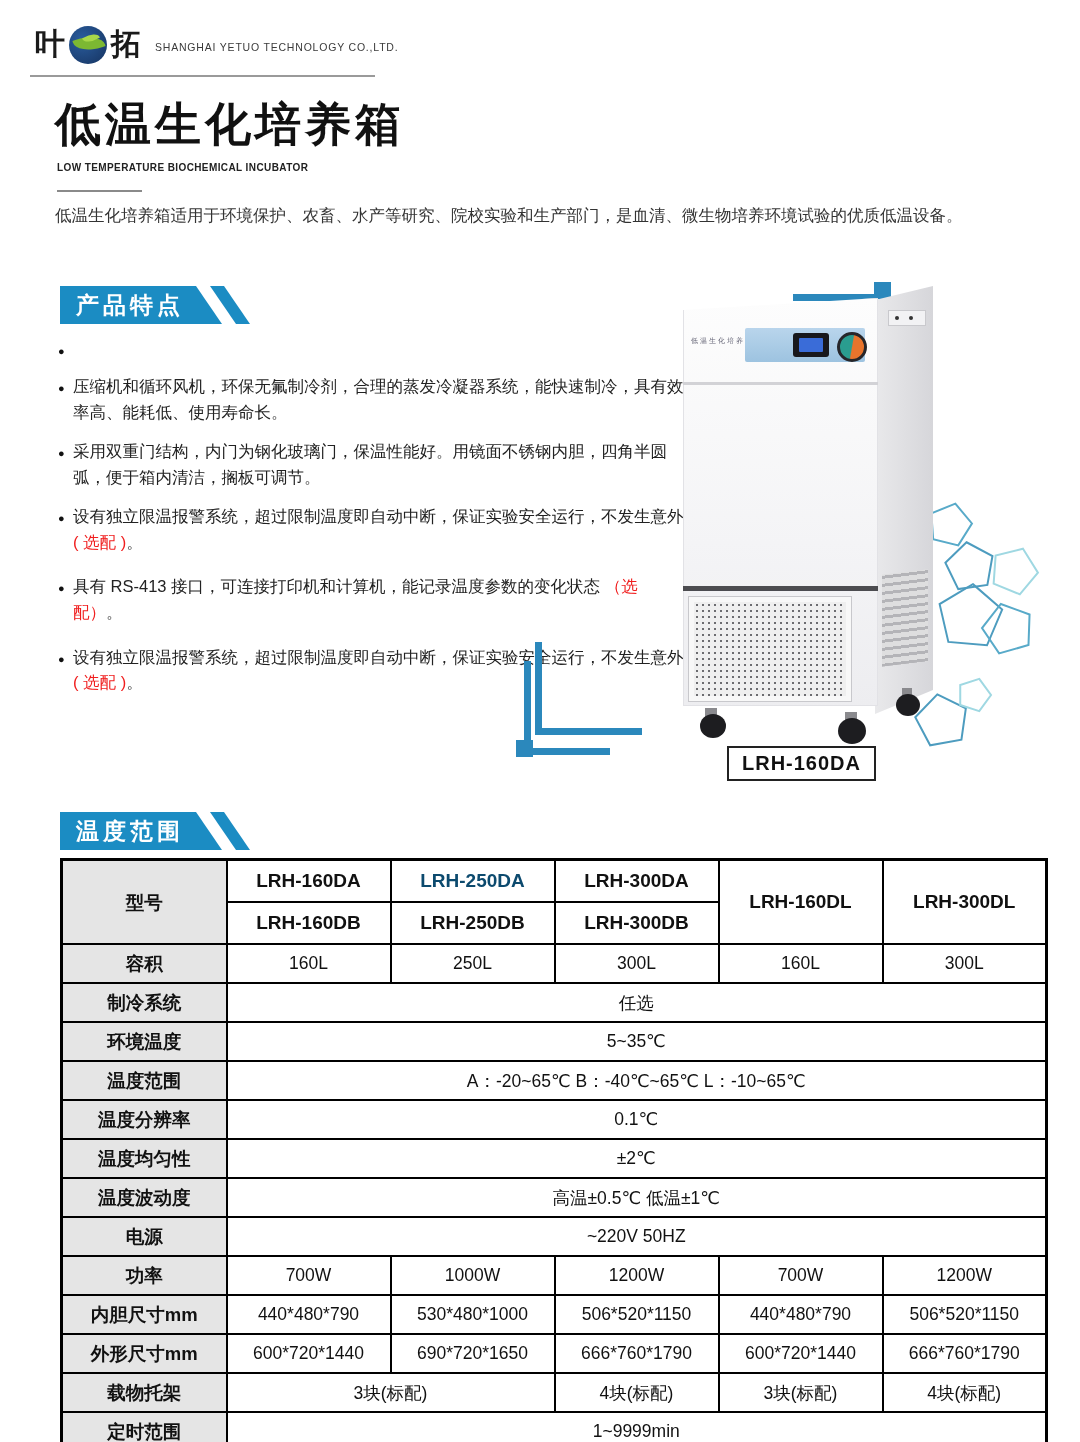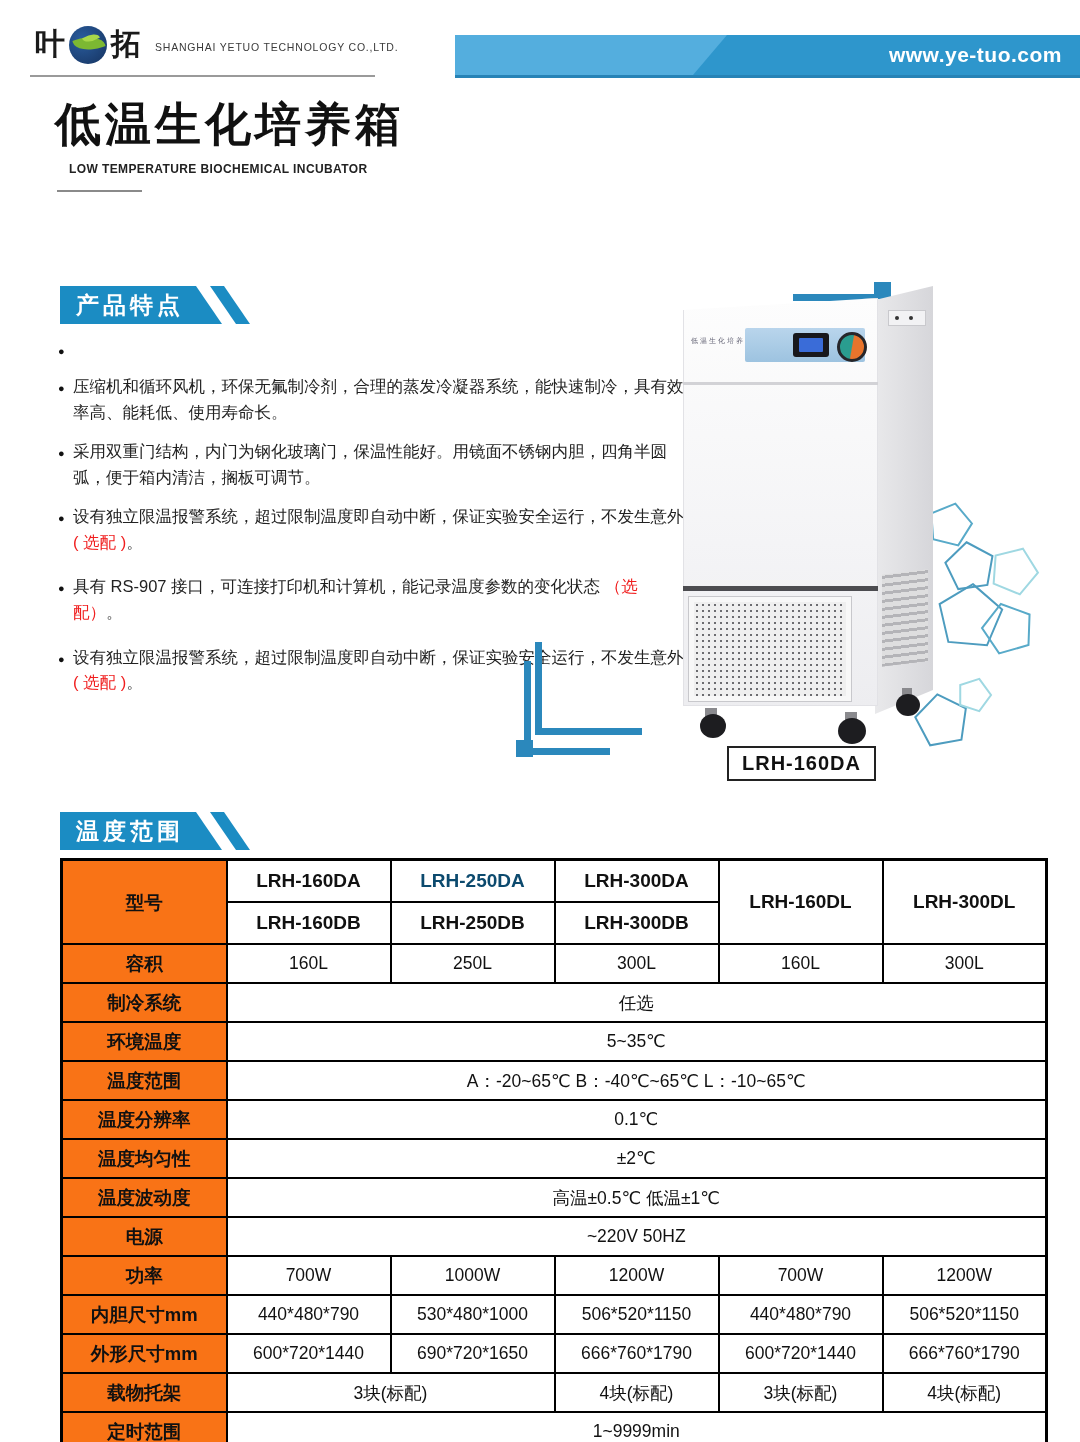--- a/index.html
+++ b/index.html
@@ -22,21 +22,21 @@
 
   .banner{position:absolute;left:455px;top:35px;width:625px;height:40px;background:#54aede;}
   .banner-dark{position:absolute;left:0;top:0;width:100%;height:100%;background:#2e96cc;
     clip-path:polygon(272px 0,100% 0,100% 100%,238px 100%);}
   .banner-underline{position:absolute;left:0;bottom:-3px;width:100%;height:3px;background:#2783b6;}
   .banner-text{position:absolute;right:18px;top:0;height:40px;line-height:40px;color:#fff;
     font-size:21px;font-weight:bold;letter-spacing:0.5px;}
 
   
   .main-title{position:absolute;left:55px;top:94px;font-size:46px;font-weight:bold;color:#111;letter-spacing:4px;}
-  .sub-title{position:absolute;left:57px;top:162px;font-size:12px;font-weight:bold;color:#222;letter-spacing:0.4px;margin-left:12px;}
+  .sub-title{position:absolute;left:57px;top:162px;font-size:10px;font-weight:bold;color:#222;letter-spacing:0.4px;}
   .title-rule{position:absolute;left:57px;top:190px;width:85px;height:2px;background:#8a8a8a;}
   .description{position:absolute;left:55px;top:203px;width:980px;font-size:16.5px;color:#333;line-height:1.5;}
 
   
   .badge{position:absolute;width:210px;height:46px;}
   .badge-body{position:absolute;left:0;top:0;width:162px;height:38px;background:#1b8cc3;
     clip-path:polygon(0 0,136px 0,162px 100%,0 100%);}
   .badge-text{position:absolute;left:0;top:0;width:140px;height:38px;line-height:38px;text-align:center;
     color:#fff;font-size:23px;font-weight:bold;letter-spacing:4px;}
   .badge-stripe{position:absolute;left:144px;top:0;width:46px;height:38px;background:#1b8cc3;
@@ -82,21 +82,21 @@
   .wheel-stem{position:absolute;background:#8a8a8e;}
   .model-box{position:absolute;left:227px;top:466px;width:145px;height:31px;border:2px solid #222;
     background:#fff;text-align:center;line-height:31px;font-size:20px;font-weight:bold;letter-spacing:1px;color:#111;}
 
   
   .params-table{position:absolute;left:60px;top:858px;border-collapse:collapse;table-layout:fixed;
     width:985px;border:3px solid #000;}
   .params-table td{border:2px solid #000;text-align:center;vertical-align:middle;
     font-size:17.5px;color:#111;padding:0;height:37px;overflow:hidden;white-space:nowrap;}
   .params-table tr.model-row td{height:40px;}
-  .params-table td.lbl{background:#f97316;font-weight:bold;font-size:18.5px;}
+  .params-table td.lbl{background:#e5e5e5;font-weight:bold;font-size:18.5px;}
   .params-table td.model{font-weight:bold;font-size:19px;}
   .params-table td.hl{color:#0c4a6e;}
 
   svg.pentagons{position:absolute;left:390px;top:195px;}
 </style>
 </head>
 <body>
 
 <div class="page">
 
@@ -106,29 +106,25 @@
       <span class="logo-leaf"></span>
       <span class="logo-leaf2"></span>
     </span>
     <span class="logo-cn">拓</span>
     <div class="company-block">
       <div class="company-en">SHANGHAI YETUO TECHNOLOGY CO.,LTD.</div>
     </div>
   </div>
   <div class="logo-underline"></div>
 
-  <div class="banner">
-    <div class="banner-dark"></div>
-    <div class="banner-underline"></div>
-    <div class="banner-text">www.ye-tuo.com</div>
-  </div>
 
   <div class="main-title">低温生化培养箱</div>
   <div class="sub-title">LOW TEMPERATURE BIOCHEMICAL INCUBATOR</div>
   <div class="title-rule"></div>
+  <div class="description">低温生化培养箱适用于环境保护、农畜、水产等研究、院校实验和生产部门，是血清、微生物培养环境试验的优质低温设备。</div>
 
   <div class="badge" style="left:60px;top:286px;">
     <div class="badge-body"></div>
     <div class="badge-stripe"></div>
     <div class="badge-text">产品特点</div>
   </div>
 
   <div class="features-list">
     <div class="bullet">
       <span class="dot">●</span>
@@ -140,21 +136,21 @@
     <div class="bullet">
       <span class="dot">●</span>
       <span><span>采用双重门结构，内门为钢化玻璃门，保温性能好。用镜面不锈钢内胆，四角半圆弧，便于箱内清洁，搁板可调节。</span><span class="red"></span><span></span></span>
     </div>
     <div class="bullet sp">
       <span class="dot">●</span>
       <span><span>设有独立限温报警系统，超过限制温度即自动中断，保证实验安全运行，不发生意外 </span><span class="red">( 选配 )</span><span>。</span></span>
     </div>
     <div class="bullet sp">
       <span class="dot">●</span>
-      <span><span>具有 RS-907 接口，可连接打印机和计算机，能记录温度参数的变化状态 </span><span class="red">（选配）</span><span>。</span></span>
+      <span><span>具有 RS-413 接口，可连接打印机和计算机，能记录温度参数的变化状态 </span><span class="red">（选配）</span><span>。</span></span>
     </div>
     <div class="bullet">
       <span class="dot">●</span>
       <span><span>设有独立限温报警系统，超过限制温度即自动中断，保证实验安全运行，不发生意外 </span><span class="red">( 选配 )</span><span>。</span></span>
     </div>
   </div>
 
   <div class="illu">
 
     <div class="blue-line" style="left:268px;top:28px;width:94px;height:7px;"></div>

